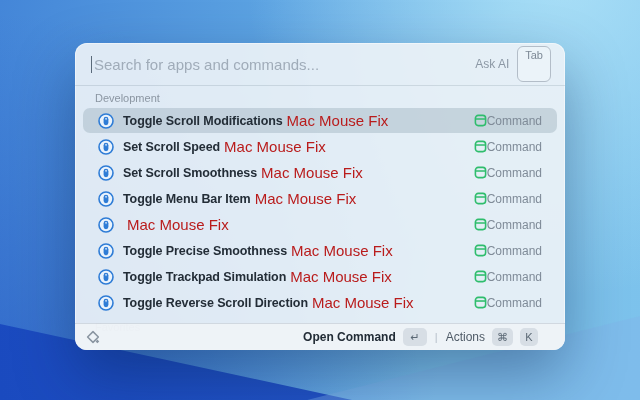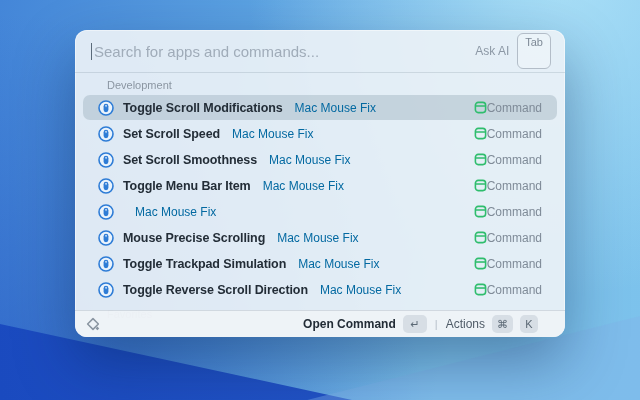--- a/index.html
+++ b/index.html
@@ -19,21 +19,21 @@
     clip-path:polygon(0 81%, 55% 100%, 0 100%);
   }
   .wallpaper .wedge-light {
     position:absolute; inset:0;
     background:rgba(130,180,235,0.38);
     clip-path:polygon(48% 100%, 100% 79%, 100% 100%);
   }
 
   
   .window {
-    position:absolute; left:75px; top:30px; width:490px; height:307px;
+    position:absolute; left:75px; top:43px; width:490px; height:307px;
     border-radius:12px;
     background:rgba(235,241,246,0.93);
     box-shadow:0 25px 60px rgba(0,25,70,0.38), inset 0 0 0 1px rgba(255,255,255,0.45);
     overflow:hidden;
   }
 
   
   .searchbar {
     display:flex; align-items:center; height:43px; padding:0 14px 0 16px;
     border-bottom:1px solid rgba(90,110,130,0.18);
@@ -41,30 +41,30 @@
   .caret { width:1px; height:17px; background:#5a6a7a; margin-right:2px; }
   .search-placeholder { font-size:15px; color:#a0acb9; flex:1; white-space:nowrap; }
   .ask-ai { font-size:12px; color:#8c98a5; margin-right:8px; }
   .tab-badge {
     font-size:11px; color:#7e8a97; border:1px solid #b3bdc8; border-radius:6px;
     padding:2px 7px 20px; background:rgba(255,255,255,0.25);
   }
 
   
   .list-area { position:relative; height:237px; }
-  .section-label { font-size:11px; color:#8b96a2; margin:6px 32px 4px; }
+  .section-label { font-size:11px; color:#8b96a2; margin:6px 20px 4px; }
   .rows { padding:0 8px; }
   .row {
     display:flex; align-items:center; height:25px; padding:0 15px;
     border-radius:7px; margin-bottom:1px;
   }
   .row.selected { background:rgba(148,168,182,0.38); }
   .row-icon { width:16px; height:16px; margin-right:9px; flex:0 0 auto; }
   .row-title { font-size:12.5px; font-weight:700; color:#232d37; white-space:nowrap; letter-spacing:-0.1px; }
-  .row-app { font-size:12px; color:#0369a1; margin-left:12px; white-space:nowrap; }
+  .row-app { font-size:15px; color:#b91c1c; margin-left:4px; white-space:nowrap; }
   .row-right { margin-left:auto; display:flex; align-items:center; }
   .cmd-icon { width:13px; height:13px; }
   .row-accessory { font-size:12px; color:#7f8b98; }
 
   
   .footer {
     position:absolute; left:0; right:0; bottom:0; height:27px;
     background:rgba(238,243,247,0.97);
     border-top:1px solid rgba(100,120,140,0.22);
     display:flex; align-items:center; padding:0 27px 0 10px;
@@ -179,21 +179,21 @@
       </svg>
       <span class="row-accessory">Command</span>
     </span>
   </div>
         <div class="row">
     <svg class="row-icon" viewBox="0 0 16 16">
       <circle cx="8" cy="8" r="7" fill="#eaf3fc" stroke="#2e7cd6" stroke-width="1.6"></circle>
       <rect x="5.6" y="3.8" width="4.8" height="8.4" rx="2.4" fill="#2e7cd6"></rect>
       <rect x="7.6" y="4.8" width="0.9" height="2.4" rx="0.45" fill="#eaf3fc"></rect>
     </svg>
-    <span class="row-title">Mouse Precise Scrolling</span>
+    <span class="row-title">Toggle Precise Smoothness</span>
     <span class="row-app">Mac Mouse Fix</span>
     <span class="row-right">
       <svg class="cmd-icon" viewBox="0 0 14 14">
         <rect x="1.5" y="1.5" width="11" height="11" rx="3" fill="none" stroke="#2fbd6d" stroke-width="1.7"></rect>
         <line x1="1.5" y1="5.4" x2="12.5" y2="5.4" stroke="#2fbd6d" stroke-width="1.7"></line>
       </svg>
       <span class="row-accessory">Command</span>
     </span>
   </div>
         <div class="row">

